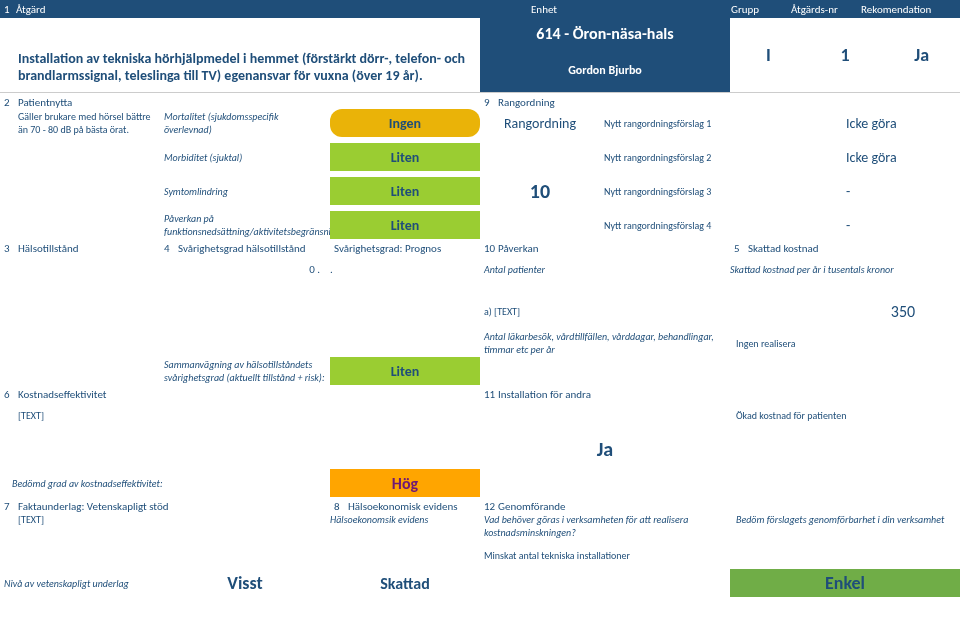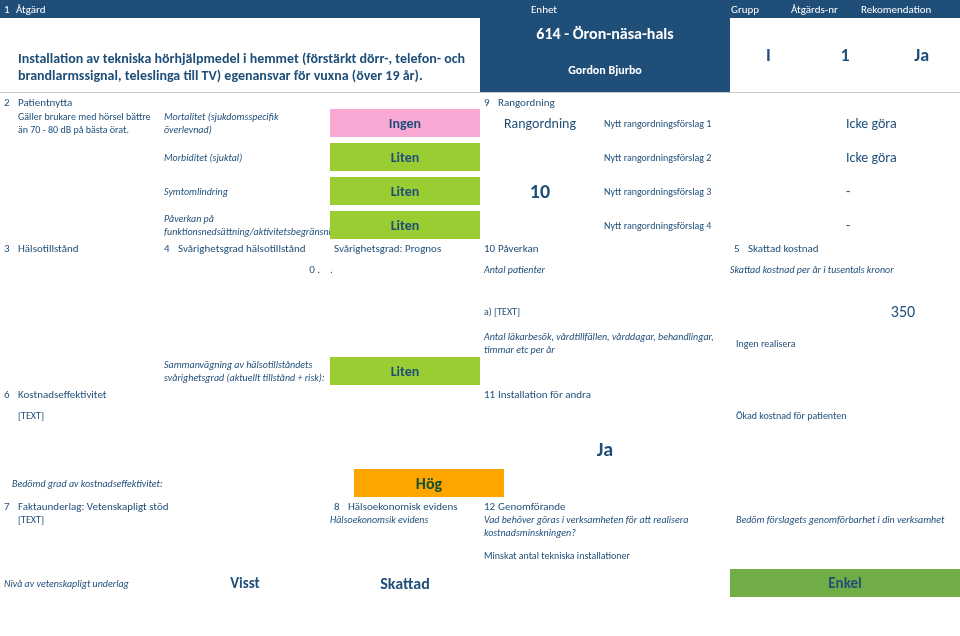--- a/index.html
+++ b/index.html
@@ -6,21 +6,21 @@
   html, body { margin:0; padding:0; }
   body {
     font-family: Calibri, Arial, sans-serif;
     font-size: 11px;
     color: #1F4E79;
     width: 960px;
     background:#fff;
   }
   .olive-bg { background:#9ACD32; }
   .orange-bg { background:#FFA500; }
-  .yellow-bg { background:#f9a8d4; }
+  .yellow-bg { background:#eab308;border-radius:12px; }
   .green-bg { background:#70AD47; }
   .header-row {
     display:flex;
     background:#1F4E79;
     color:#fff;
     height:18px;
     align-items:center;
     font-size:11px;
     padding:0 4px;
   }
@@ -84,21 +84,21 @@
   .big { font-size:20px; font-weight:bold; color:#1F4E79; }
   .center { justify-content:center; text-align:center; }
   .h28 { height:28px; }
   .h40 { height:40px; }
   .bold { font-weight:bold; }
   .italic { font-style:italic; }
   .f10 { font-size:10px; }
   .f11 { font-size:11px; }
   .f14 { font-size:14px; }
   .f16 { font-size:16px; }
-  .f18 { font-size:15px; }
+  .f18 { font-size:18px; }
   .flex { display:flex; }
   .row-label {
     display:flex;
     color:#1F4E79;
     font-size:11px;
     height:16px;
     align-items:flex-end;
     padding:0 4px;
   }
 </style>
@@ -260,21 +260,21 @@
 <div class="track h40">
   <div class="col-a"></div>
   <div class="col-b"></div>
   <div class="col-c"></div>
   <div style="width:250px;" class="center big">Ja</div>
   <div class="grow"></div>
 </div>
 
 <div class="track h28">
   <div style="width:330px;padding-left:12px;" class="italic f10">Bedömd grad av kostnadseffektivitet:</div>
-  <div class="col-c orange-bg f16" style="color:#14532d;margin-left:24px;">Hög</div>
+  <div class="col-c orange-bg f16" style="color:#701a75;">Hög</div>
   <div class="grow"></div>
 </div>
 
 <div class="row-label">
   <div style="width:330px;" class="flex">
     <span class="num">7</span>
     <span>Faktaunderlag: Vetenskapligt stöd</span>
   </div>
   <div style="width:150px;" class="flex">
     <span class="num">8</span>

